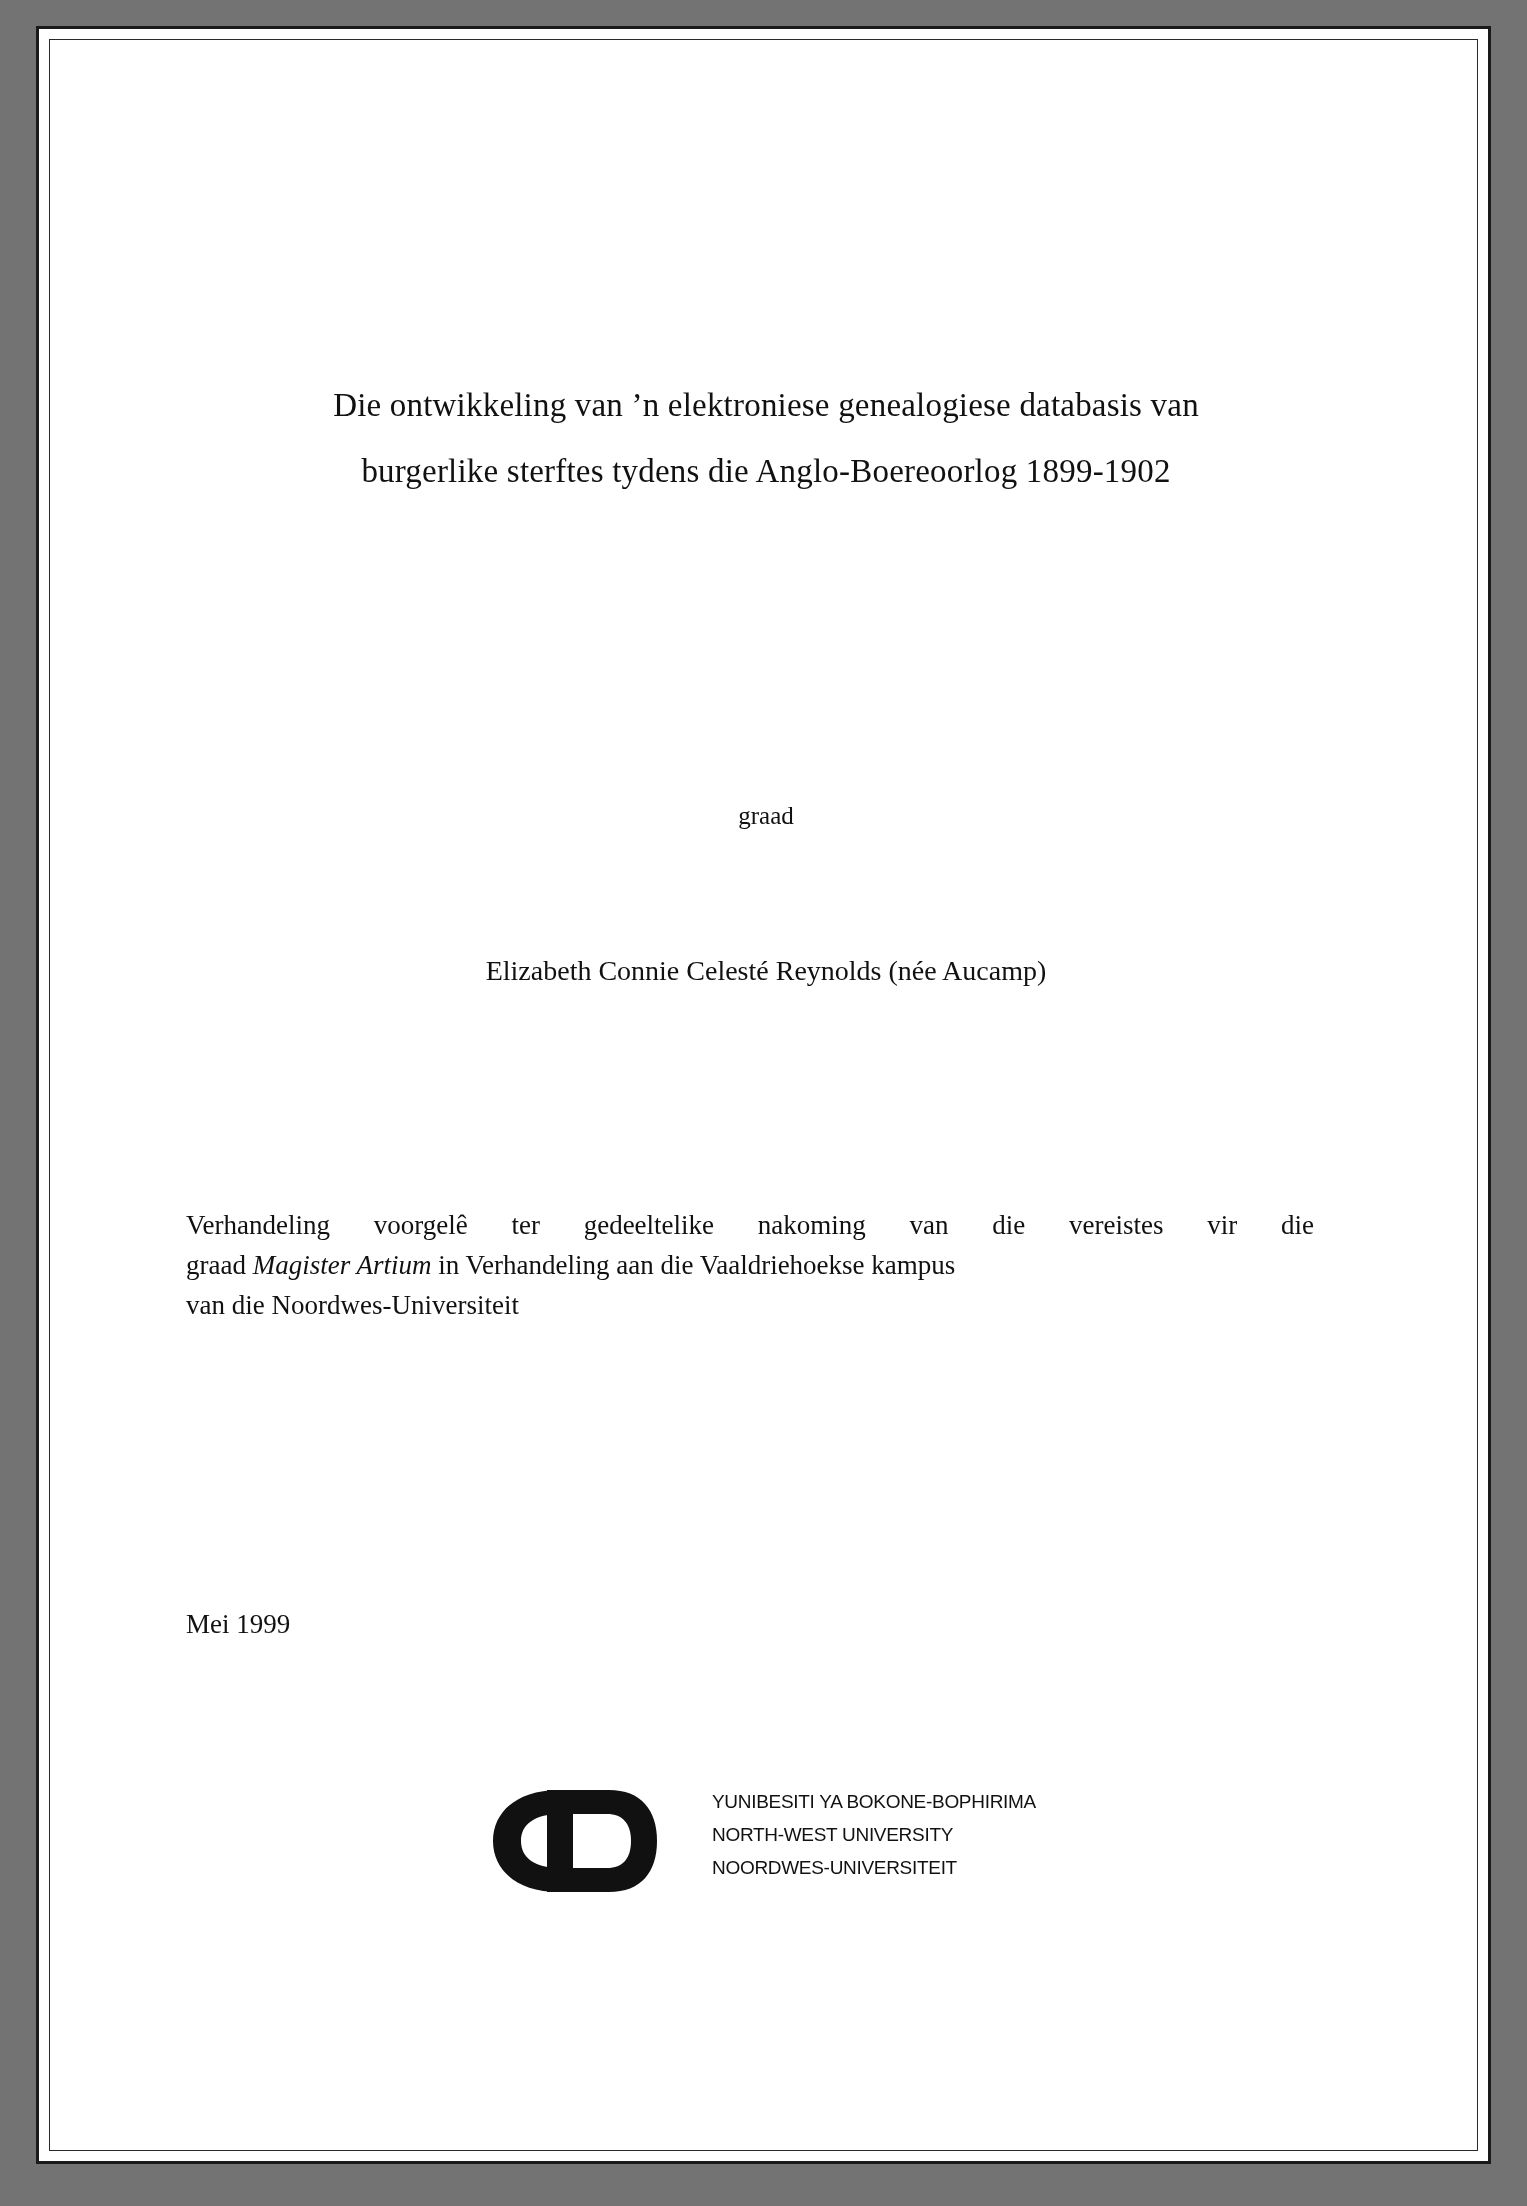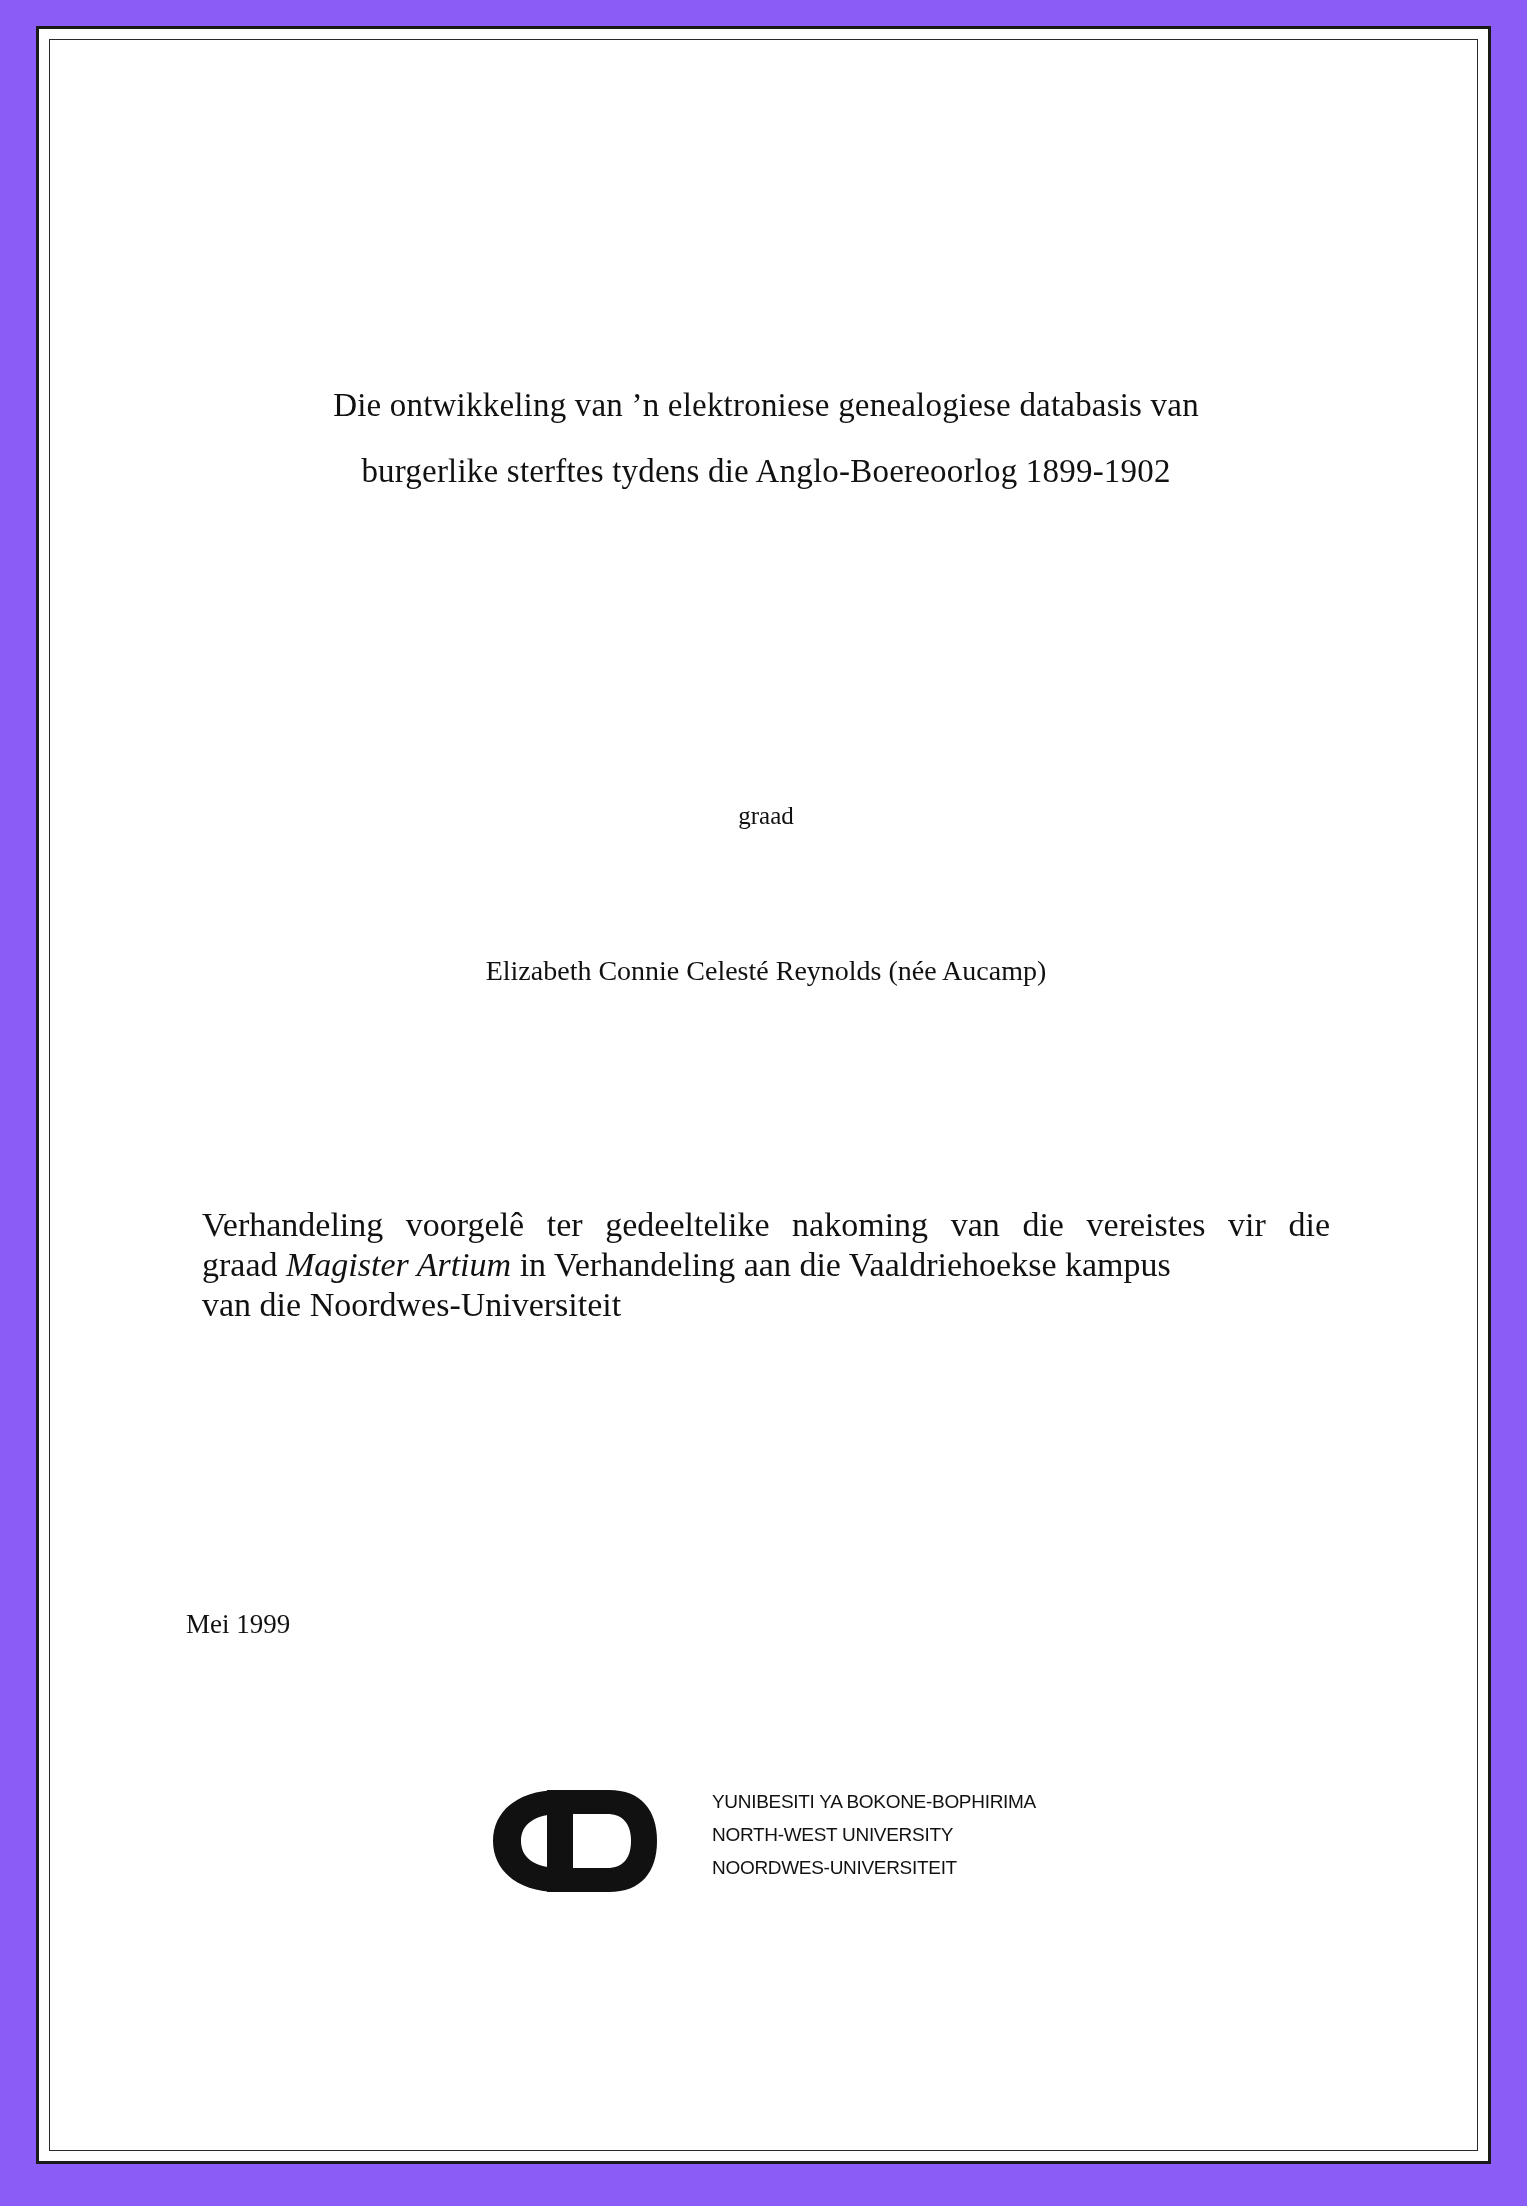--- a/index.html
+++ b/index.html
@@ -16,21 +16,21 @@
     overflow: hidden;
   }
 
   
   .page-scan {
     position: absolute;
     left: 0;
     top: 0;
     width: 1527px;
     height: 2206px;
-    background: #8b5cf6;
+    background: #737373;
   }
 
   
   .page-border {
     position: absolute;
     left: 36px;
     top: 26px;
     width: 1455px;
     height: 2138px;
     border: 3px solid #1a1a1a;
@@ -85,24 +85,23 @@
     width: 1160px;
     text-align: center;
     font-size: 28px;
   }
 
   .statement {
     position: absolute;
     top: 1205px;
     left: 0;
     width: 1128px;
-    font-size: 34px;
+    font-size: 27px;
     line-height: 40px;
     text-align: justify;
-    margin-left: 16px;
   }
   .statement .l1 { text-align: justify; text-align-last: justify; }
   .statement .l2, .statement .l3 { text-align: left; }
   .statement i { font-style: italic; }
 
   .supervisor {
     position: absolute;
     top: 1604px;
     left: 0;
     width: 1128px;

